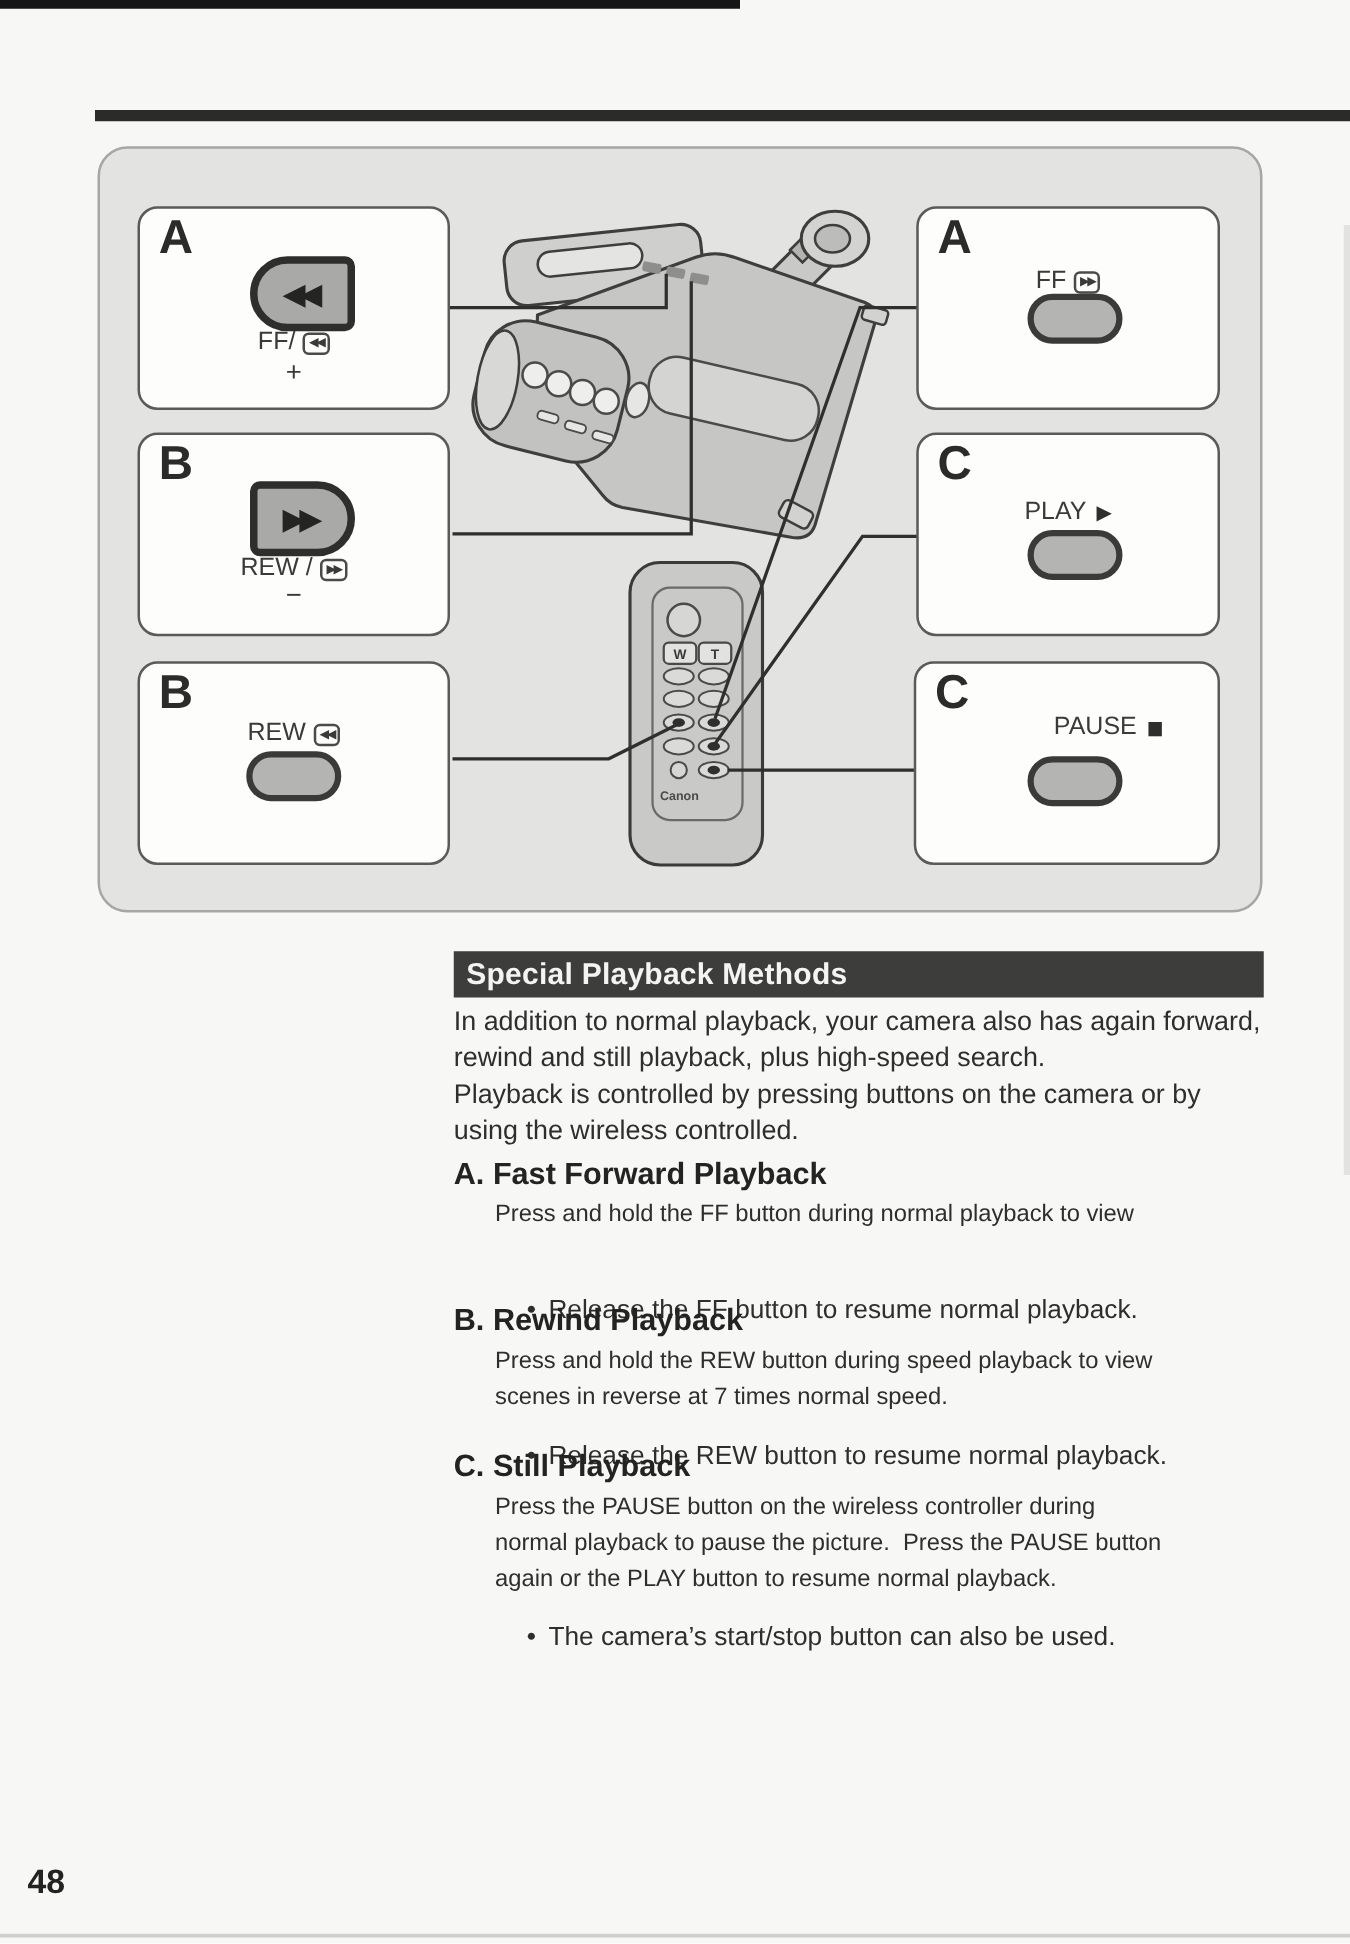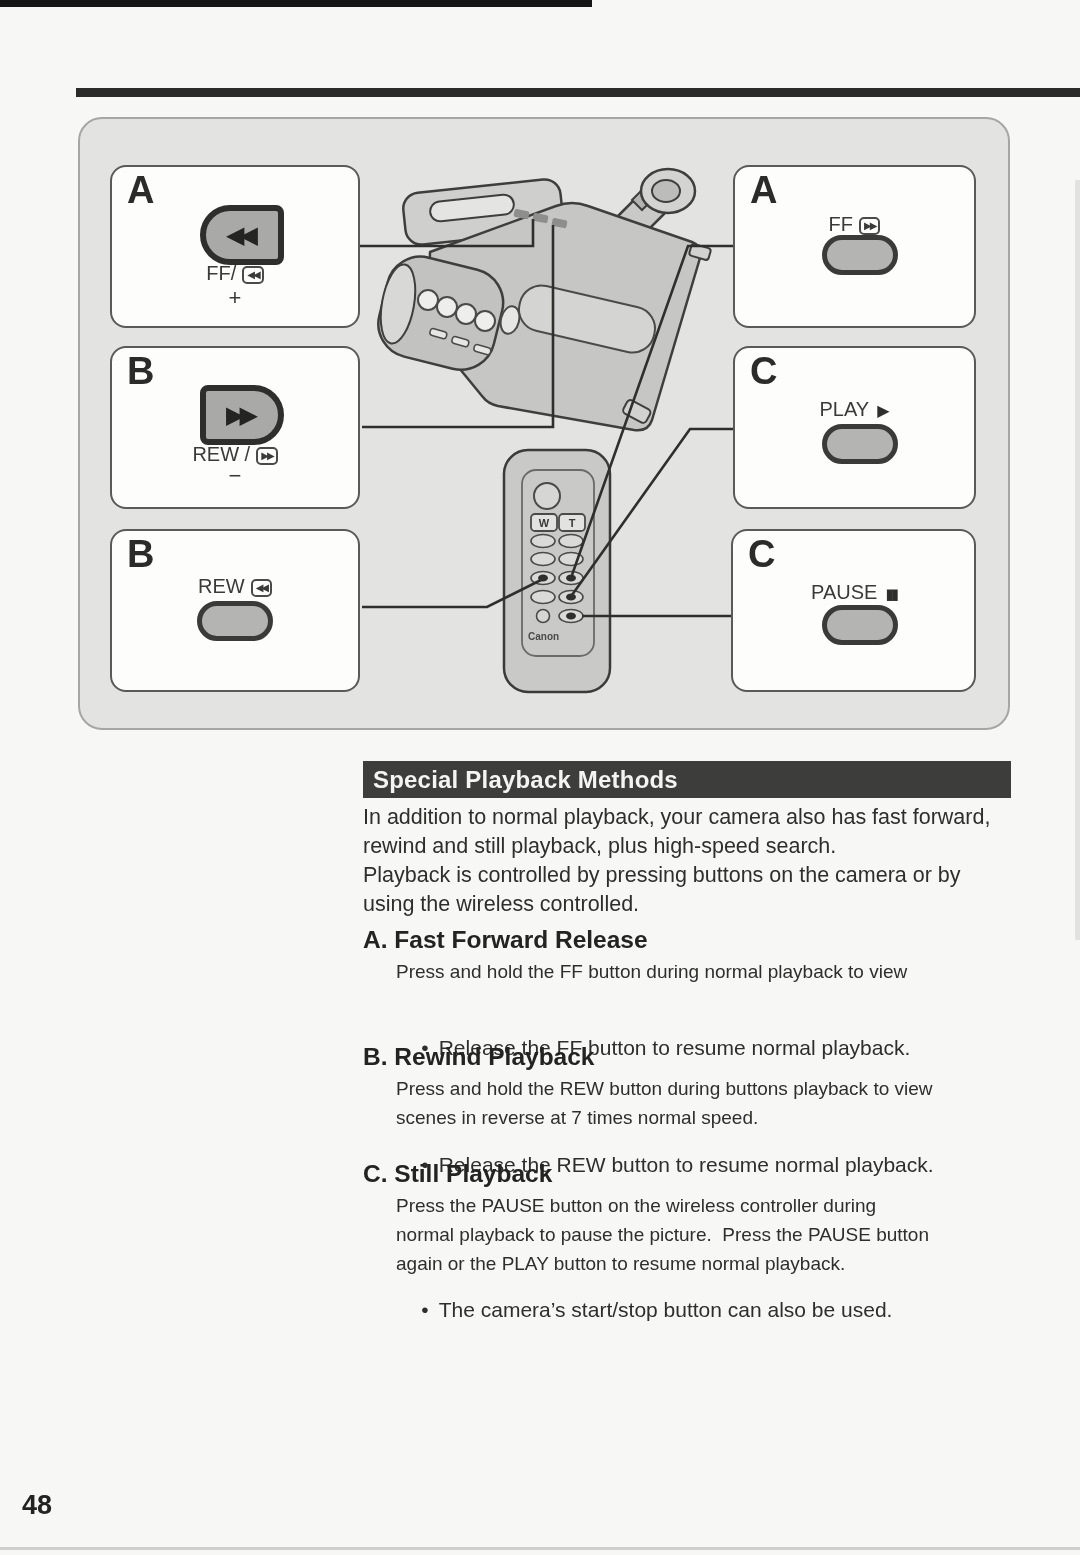--- a/index.html
+++ b/index.html
@@ -171,48 +171,48 @@
   <div class="dbox box-rc">
     <div class="letter">C</div>
     <div class="blabel" style="top:50px;">
       <span>PLAY</span><span class="tri-icon">▶</span>
     </div>
     <div class="pill" style="left:87px;top:76px;"></div>
   </div>
 
   <div class="dbox box-rc2">
     <div class="letter">C</div>
-    <div class="blabel" style="top:50px;">
+    <div class="blabel" style="top:39px;margin-left:32px;">
       <span>PAUSE</span><span class="pause-icon">▮▮</span>
     </div>
     <div class="pill" style="left:89px;top:74px;"></div>
   </div>
 
   <div class="title-bar">
     <span>Special Playback Methods</span>
   </div>
 
   <div class="intro">
-    <div class="tline">In addition to normal playback, your camera also has fast forward,</div>
+    <div class="tline">In addition to normal playback, your camera also has again forward,</div>
     <div class="tline">rewind and still playback, plus high-speed search.</div>
     <div class="tline">Playback is controlled by pressing buttons on the camera or by</div>
     <div class="tline">using the wireless controlled.</div>
   </div>
 
-  <div class="sec-heading" style="top:926px;">A. Fast Forward Release</div>
+  <div class="sec-heading" style="top:926px;">A. Fast Forward Playback</div>
   <div class="sec-body" style="top:957px;">
     <div class="tline">Press and hold the FF button during normal playback to view</div>
   </div>
   <div class="bullet-line" style="top:1012px;">
     <span class="dot">•</span><span>Release the FF button to resume normal playback.</span>
   </div>
 
   <div class="sec-heading" style="top:1043px;">B. Rewind Playback</div>
   <div class="sec-body" style="top:1074px;">
-    <div class="tline">Press and hold the REW button during buttons playback to view</div>
+    <div class="tline">Press and hold the REW button during speed playback to view</div>
     <div class="tline">scenes in reverse at 7 times normal speed.</div>
   </div>
   <div class="bullet-line" style="top:1129px;">
     <span class="dot">•</span><span>Release the REW button to resume normal playback.</span>
   </div>
 
   <div class="sec-heading" style="top:1160px;">C. Still Playback</div>
   <div class="sec-body" style="top:1191px;">
     <div class="tline">Press the PAUSE button on the wireless controller during</div>
     <div class="tline">normal playback to pause the picture.  Press the PAUSE button</div>

